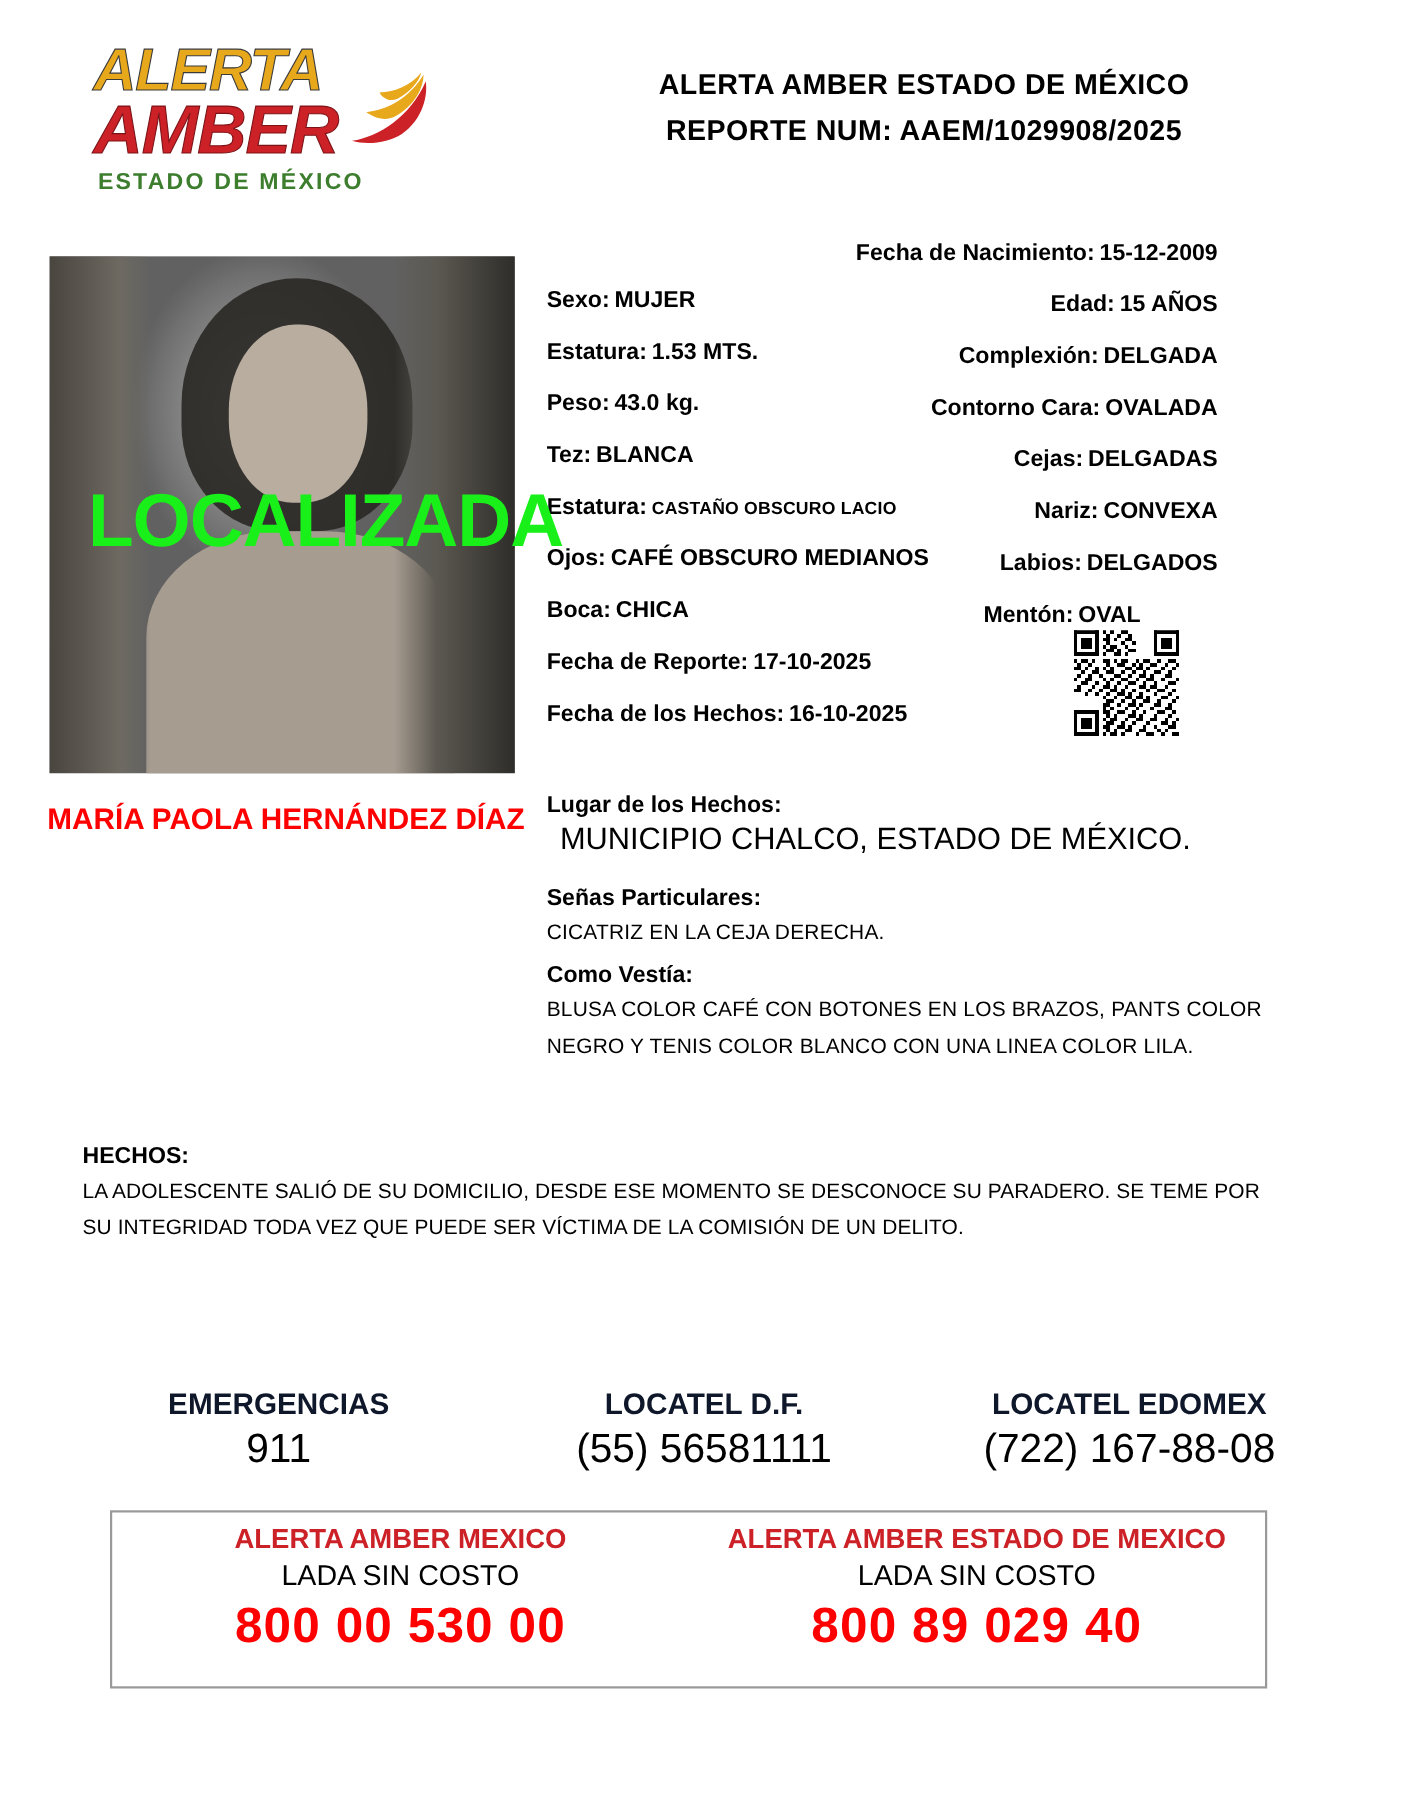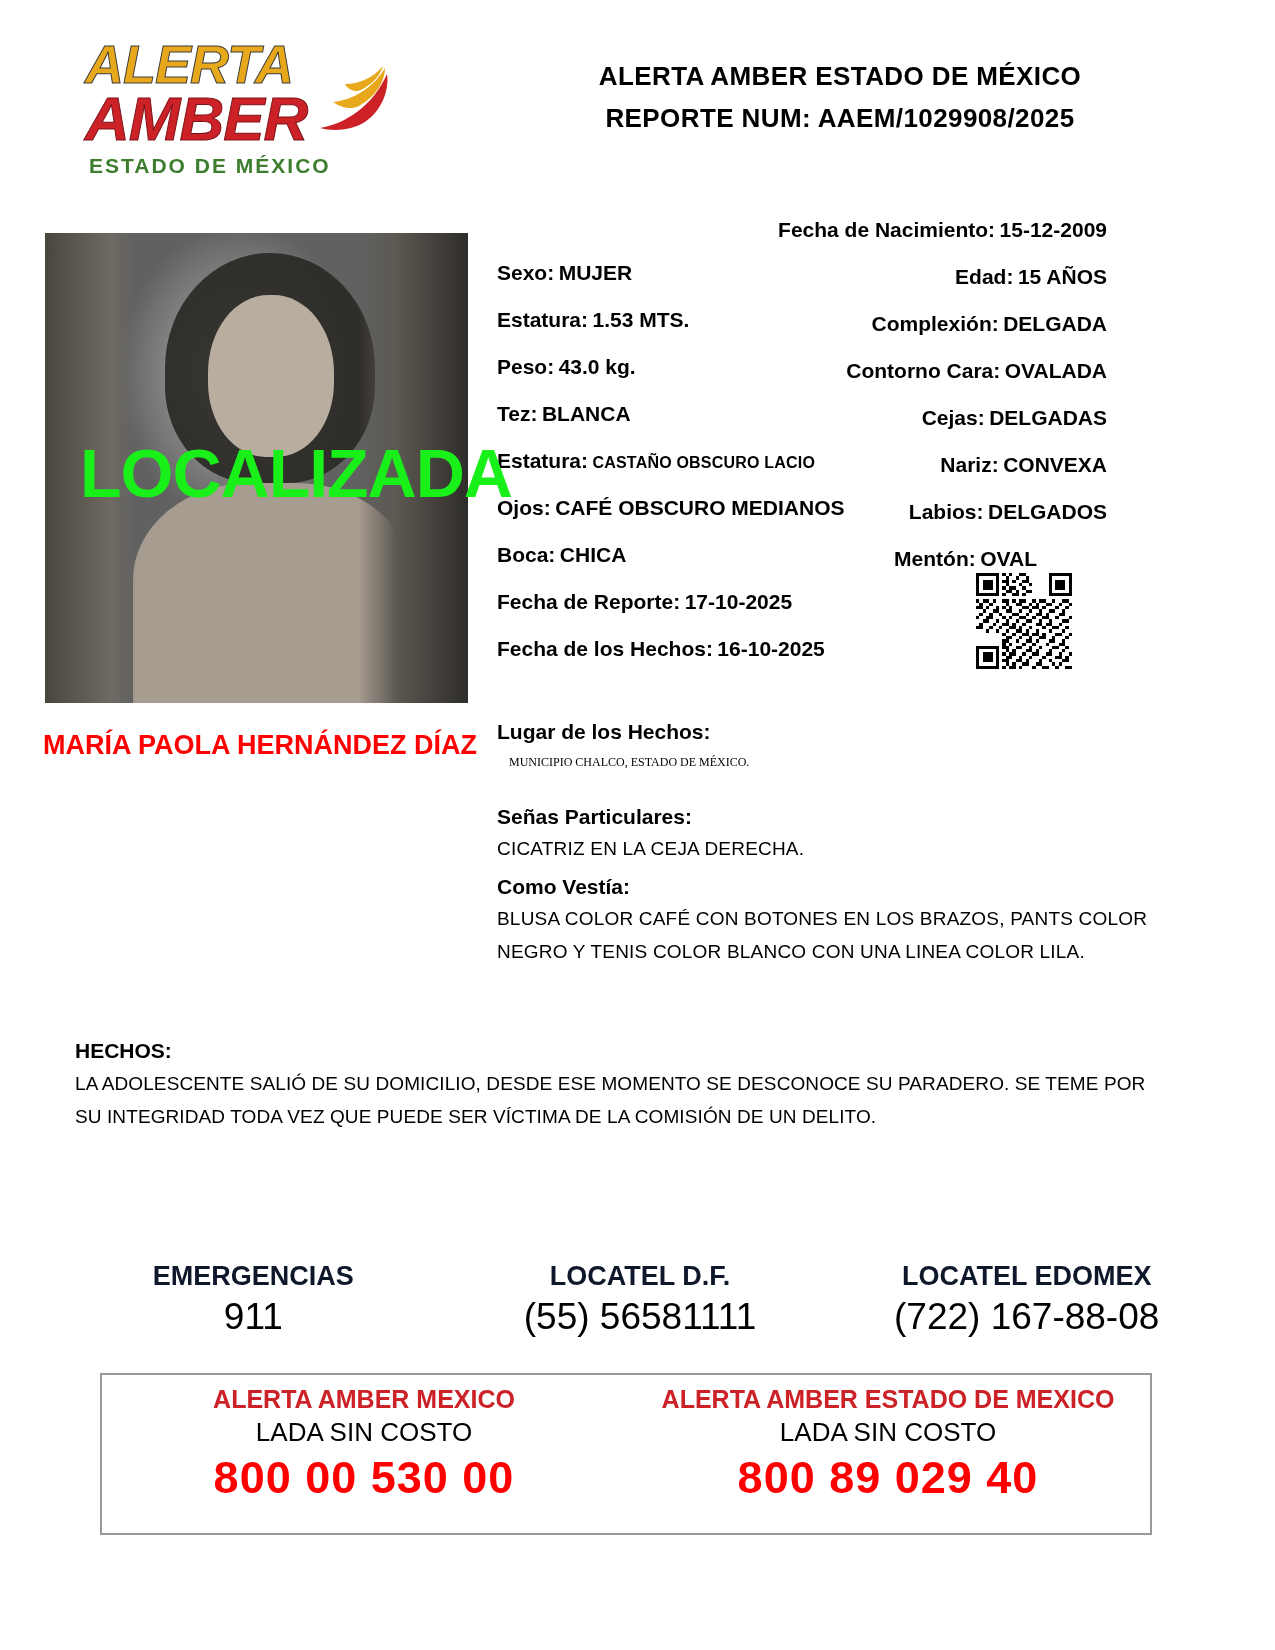--- a/index.html
+++ b/index.html
@@ -200,23 +200,22 @@
     left: 497px;
     width: 680px;
     margin-top: 12px;
   }
   .block-title {
     font-weight: bold;
     font-size: 21px;
     line-height: 30px;
   }
   .block-text {
-    font-size: 12px;
+    font-size: 28px;
     line-height: 31px;
-    font-family: Liberation Serif, serif;
   }
   .block-text-sm {
     font-size: 19px;
     line-height: 33px;
     letter-spacing: 0.2px;
   }
 
   
   .qr {
     position: absolute;

